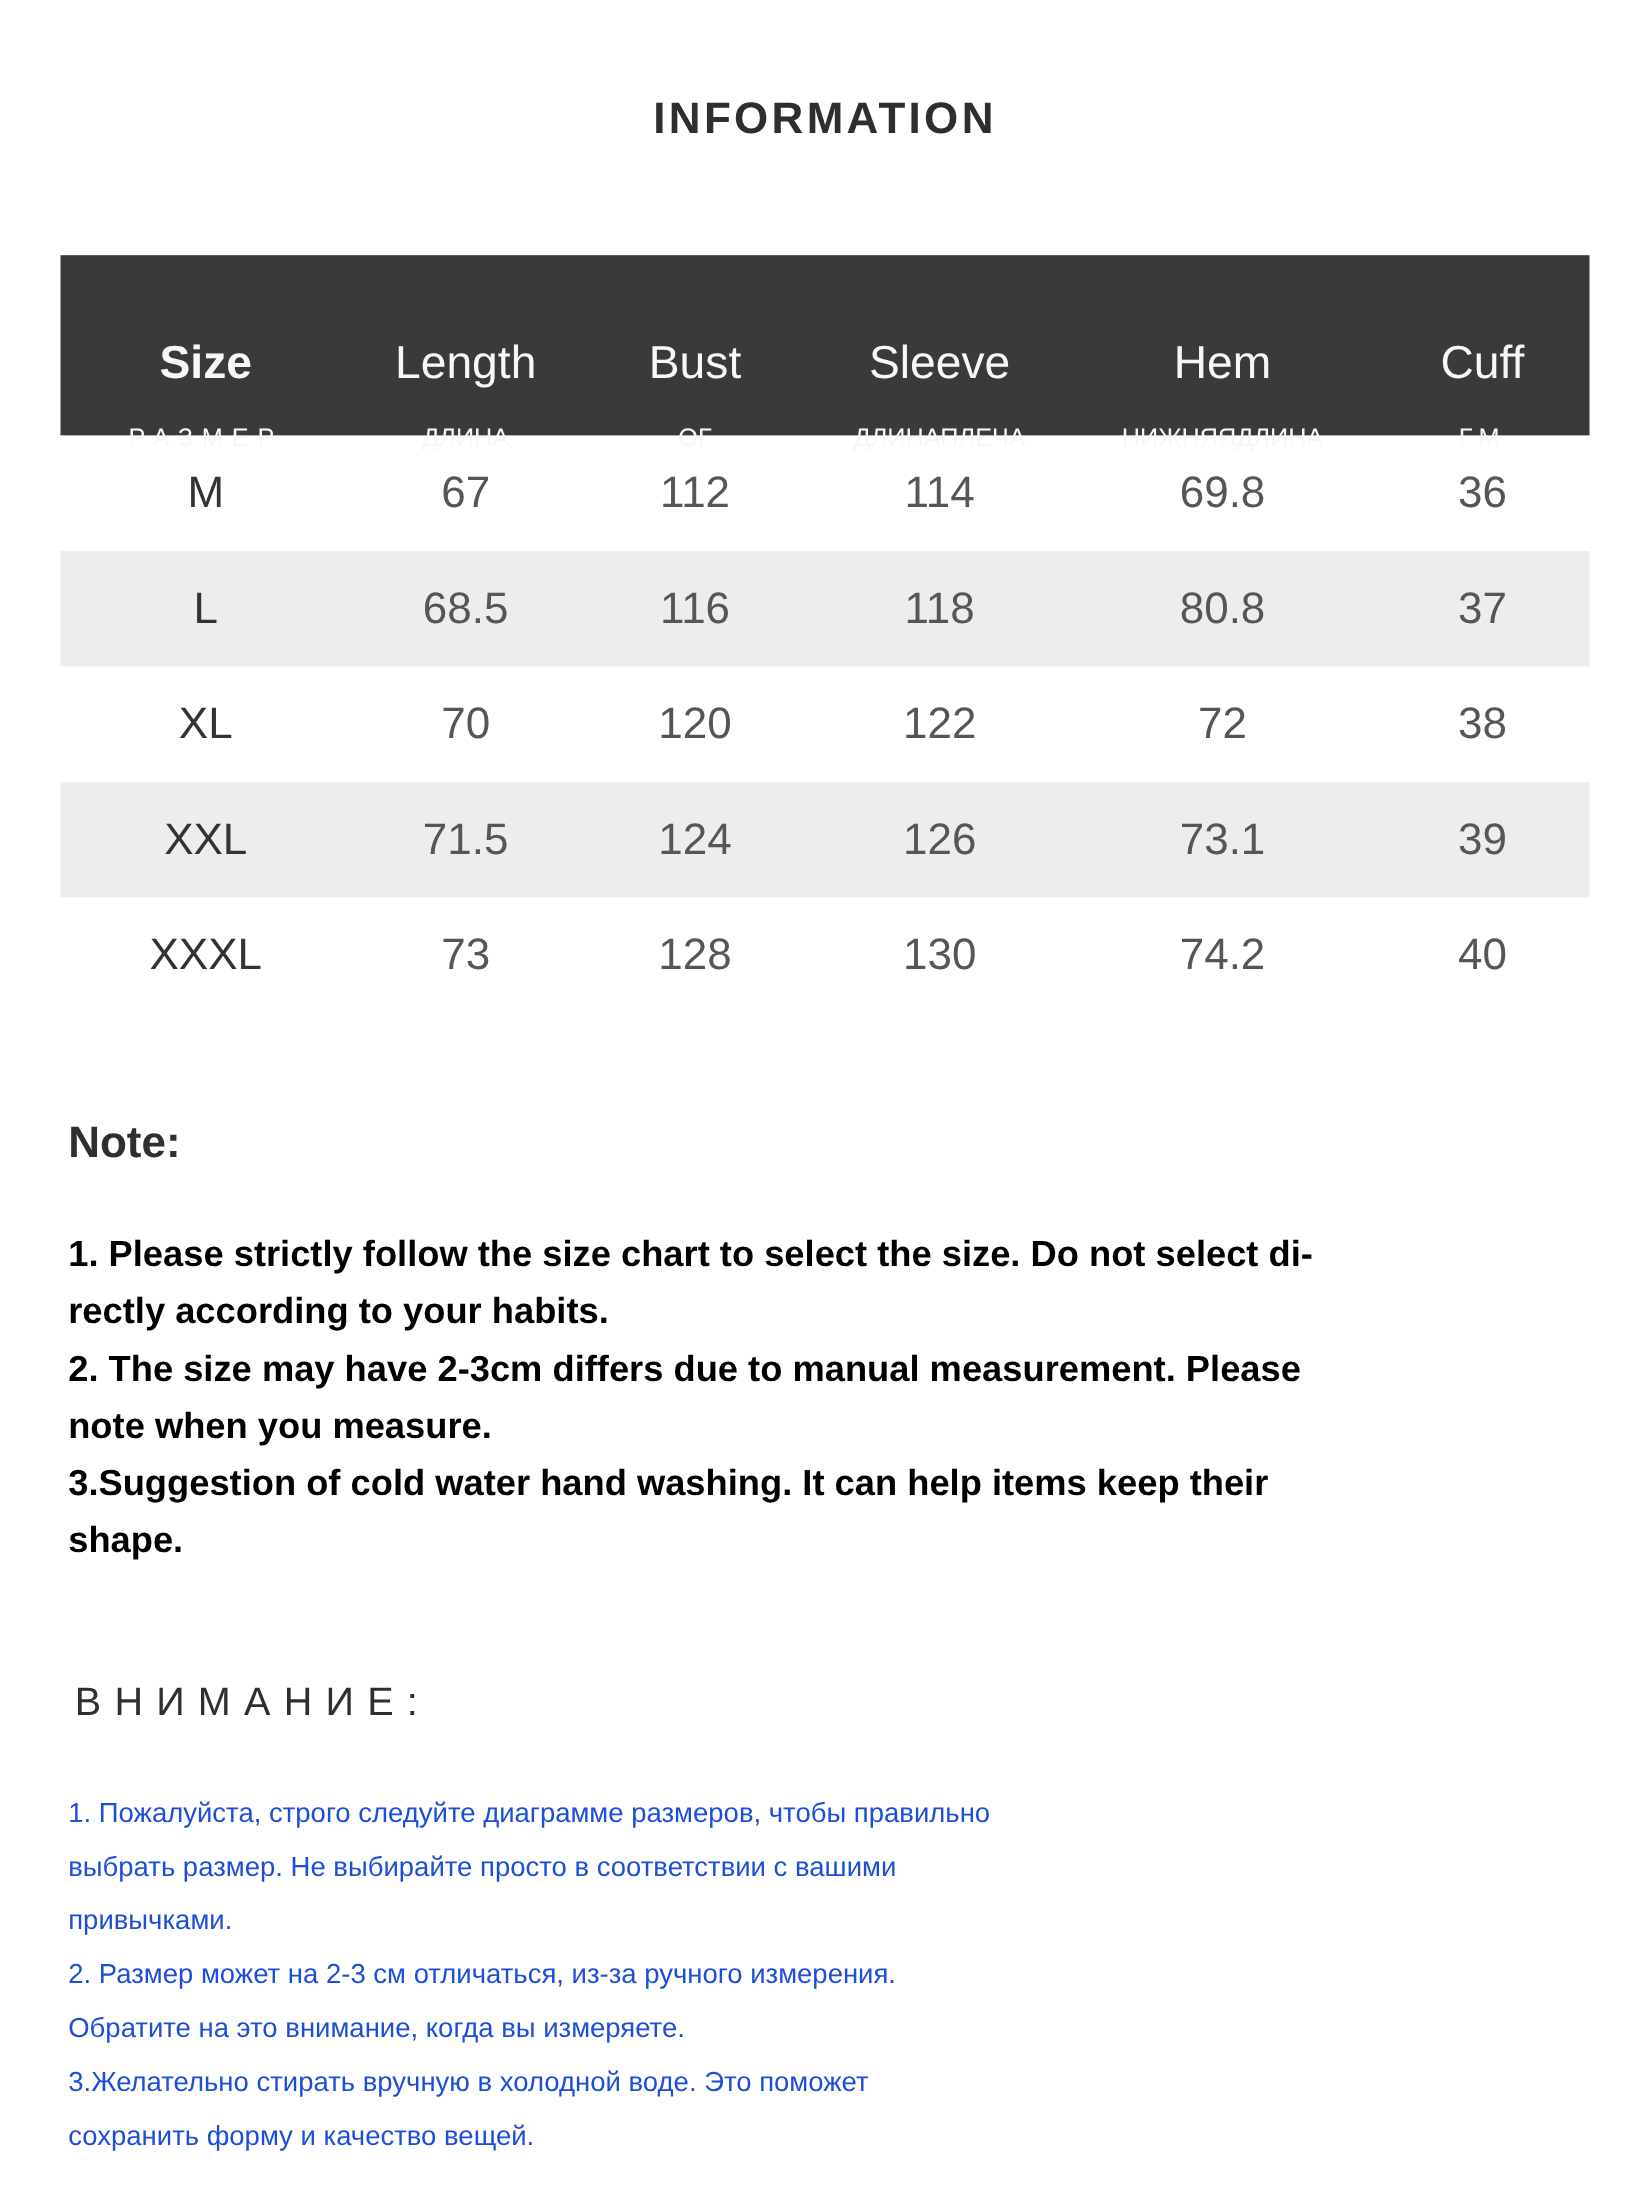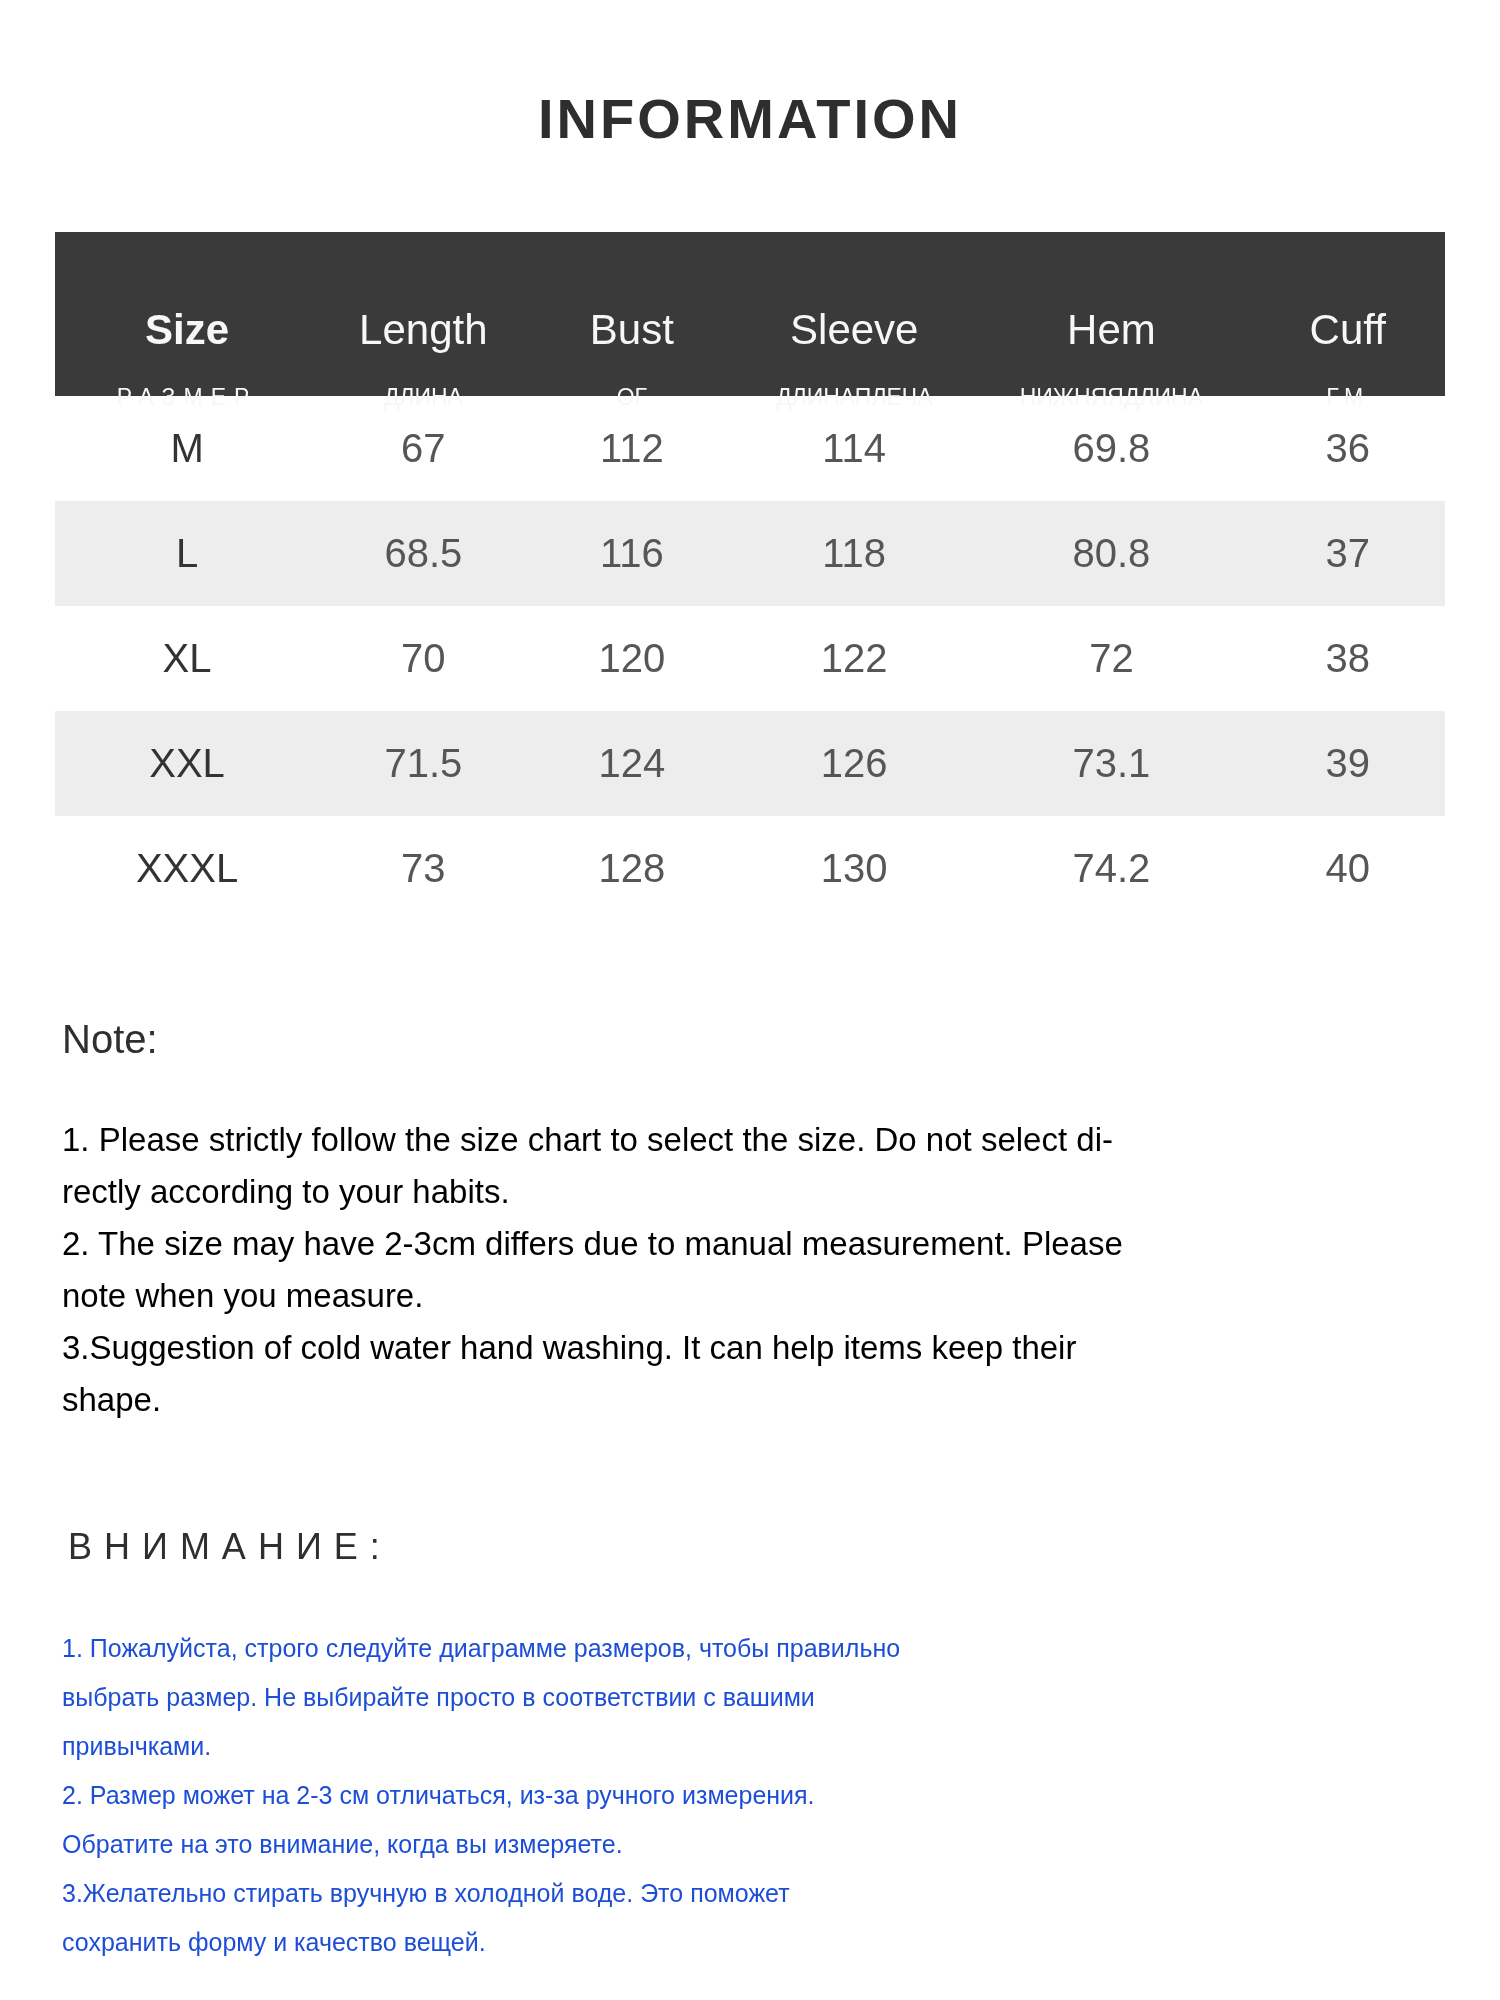--- a/index.html
+++ b/index.html
@@ -16,21 +16,21 @@
     background: #ffffff;
     overflow: hidden;
   }
   
   .title {
     position: absolute;
     top: 86px;
     left: 0;
     width: 100%;
     text-align: center;
-    font-size: 56px;
+    font-size: 40px;
     font-weight: 700;
     letter-spacing: 3px;
     color: #2e2e2e;
   }
   
   .size-table {
     position: absolute;
     left: 55px;
     top: 232px;
     width: 1390px;
@@ -92,20 +92,21 @@
     color: #565656;
     white-space: nowrap;
   }
   .cell.size { color: #333333; }
   
   .note-en {
     position: absolute;
     left: 62px;
     top: 1016px;
     width: 1390px;
+    font-weight: bold;
   }
   .note-heading {
     font-size: 40px;
     line-height: 46px;
     color: #2f2f2f;
     white-space: nowrap;
   }
   .note-lines { margin-top: 52px; }
   .note-en .note-line {
     font-size: 33px;

